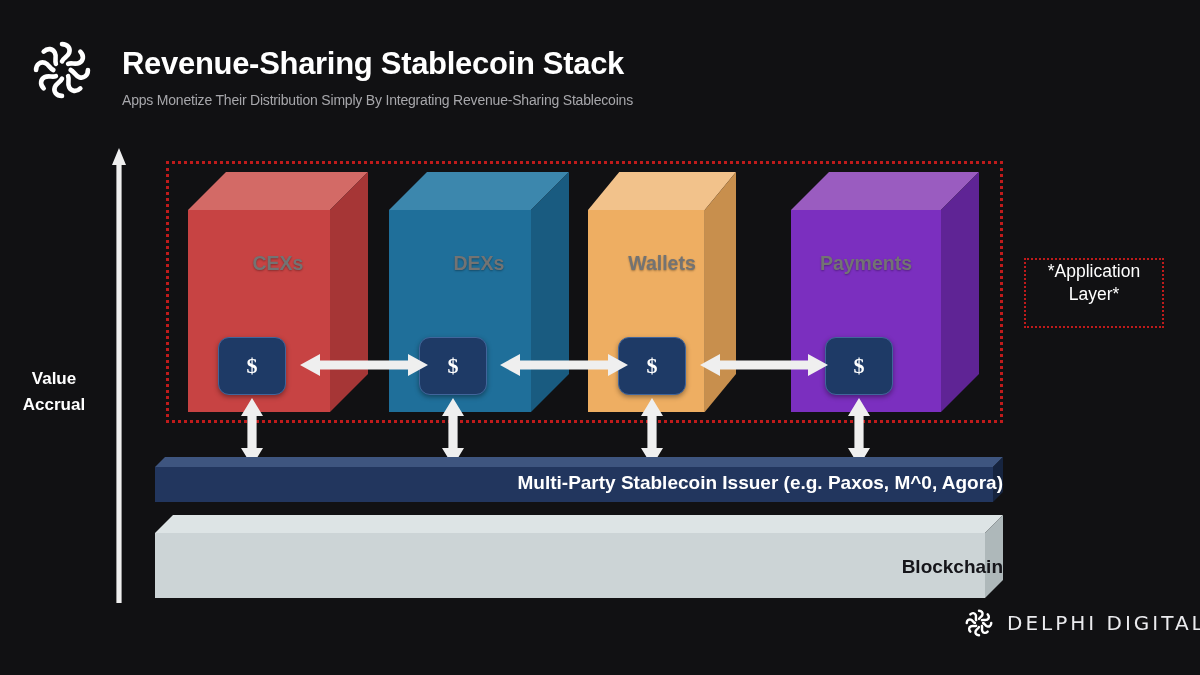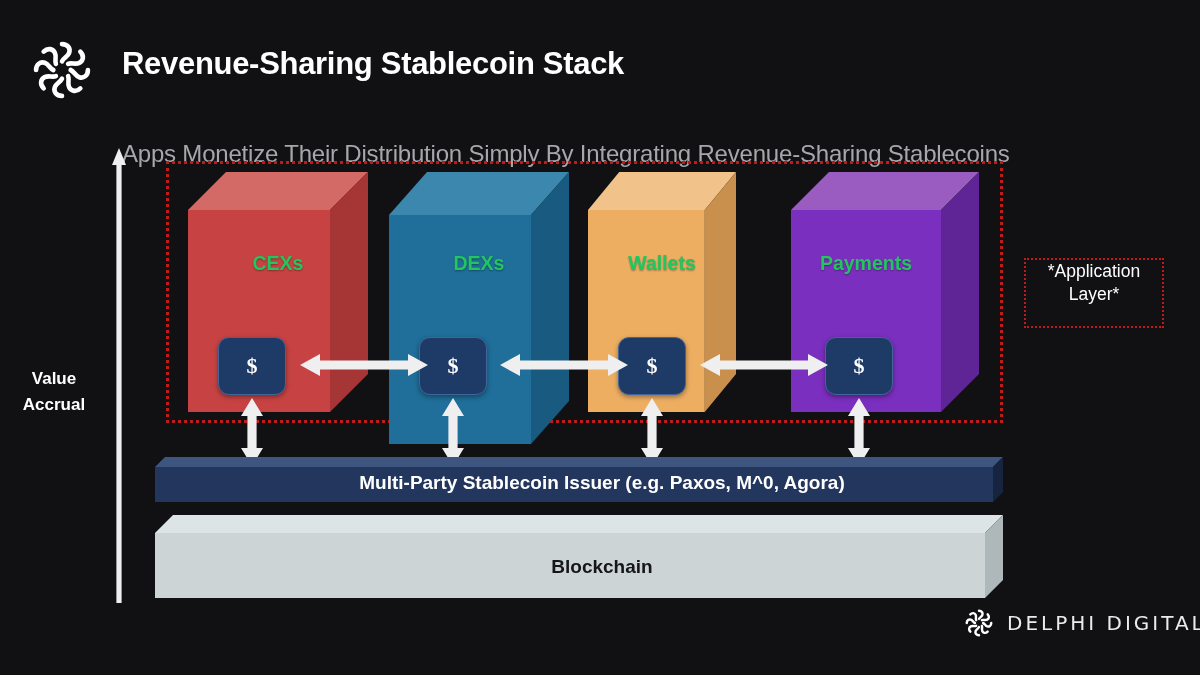--- a/index.html
+++ b/index.html
@@ -15,23 +15,22 @@
   
   .hdr-logo{position:absolute;left:26px;top:34px;width:72px;height:72px;}
   .hdr-logo svg{width:100%;height:100%;display:block;}
   .title{
     position:absolute;left:122px;top:46px;
     font-size:31px;font-weight:bold;color:#ffffff;letter-spacing:-0.3px;
     white-space:nowrap;
   }
   .subtitle{
     position:absolute;left:122px;top:92px;
-    font-size:24px;font-weight:400;color:#a7a7ab;letter-spacing:-0.2px;
+    font-size:14px;font-weight:400;color:#a7a7ab;letter-spacing:-0.2px;
     white-space:nowrap;
-    margin-top:48px;
   }
 
   
   .axis{position:absolute;left:112px;top:148px;width:14px;height:455px;}
   .axis svg{width:100%;height:100%;display:block;}
   .axis-label{
     position:absolute;left:0px;top:366px;width:108px;
     text-align:center;color:#ffffff;font-size:17px;font-weight:bold;
     line-height:1.55;
   }
@@ -41,21 +40,21 @@
     position:absolute;left:166px;top:161px;width:837px;height:262px;
     border:3px dotted #c01b1b;box-sizing:border-box;
   }
 
   
   .box{position:absolute;}
   .box .svgwrap{position:absolute;inset:0;}
   .box svg{width:100%;height:100%;display:block;overflow:visible;}
   .box-label{
     position:absolute;left:0;right:0;
-    text-align:center;color:#22c55e;font-weight:bold;
+    text-align:center;color:#737373;font-weight:bold;
     font-size:19.5px;line-height:1.22;
     text-shadow:0 1px 2px rgba(0,0,0,.32);
     pointer-events:none;
   }
 
   
   .badge{
     position:absolute;width:66px;height:56px;border-radius:11px;
     background:#1e3a66;border:1.5px solid #41659b;
     box-shadow:0 2px 5px rgba(0,0,0,.38);
@@ -67,21 +66,21 @@
   }
 
   
   .arrow{position:absolute;}
   .arrow svg{width:100%;height:100%;display:block;}
 
   
   .bar{position:absolute;}
   .bar svg{position:absolute;inset:0;width:100%;height:100%;display:block;}
   .bar-label{
-    position:absolute;left:16px;right:0;text-align:center;
+    position:absolute;left:16px;right:0;text-align:right;
     font-weight:bold;pointer-events:none;white-space:nowrap;padding-left:30px;
   }
 
   
   .note{
     position:absolute;left:1024px;top:258px;width:140px;height:70px;
     border:2.5px dotted #c01b1b;box-sizing:border-box;
     display:flex;align-items:flex-start;justify-content:center;
     color:#ffffff;font-size:17.5px;line-height:1.33;text-align:center;
   }
@@ -141,21 +140,21 @@
       </svg>
     </div>
     <div class="box-label" style="top:80px;">
       <div>CEXs</div>
     </div>
     <div class="badge" style="left: 30px; top: 165px; background: rgb(30, 58, 102); border-color: rgb(65, 101, 155);">
       <span>$</span>
     </div>
   </div>
 
-  <div class="box" id="box1" style="left:389px;top:172px;width:180px;height:272px;">
+  <div class="box" id="box1" style="left:389px;top:172px;width:180px;height:240px;">
     <div class="svgwrap">
       <svg viewBox="0 0 180 240" preserveAspectRatio="none">
         <polygon points="0,38 38,0 180,0 142,38" fill="#3c87ad"></polygon>
         <polygon points="142,38 180,0 180,202 142,240" fill="#195b80"></polygon>
         <polygon points="0,38 142,38 142,240 0,240" fill="#1f6f9a"></polygon>
       </svg>
     </div>
     <div class="box-label" style="top:80px;">
       <div>DEXs</div>
     </div>

